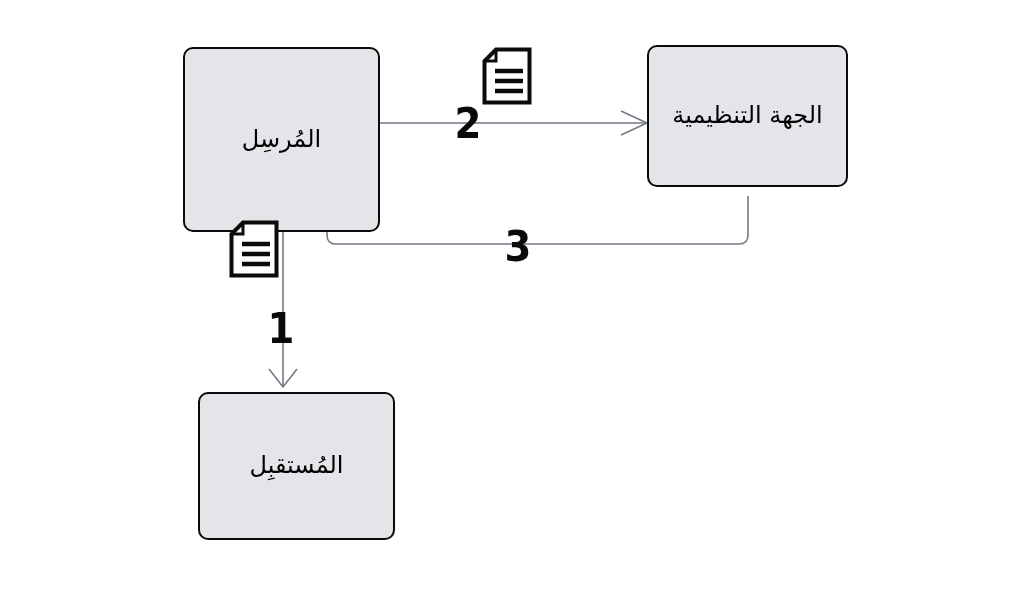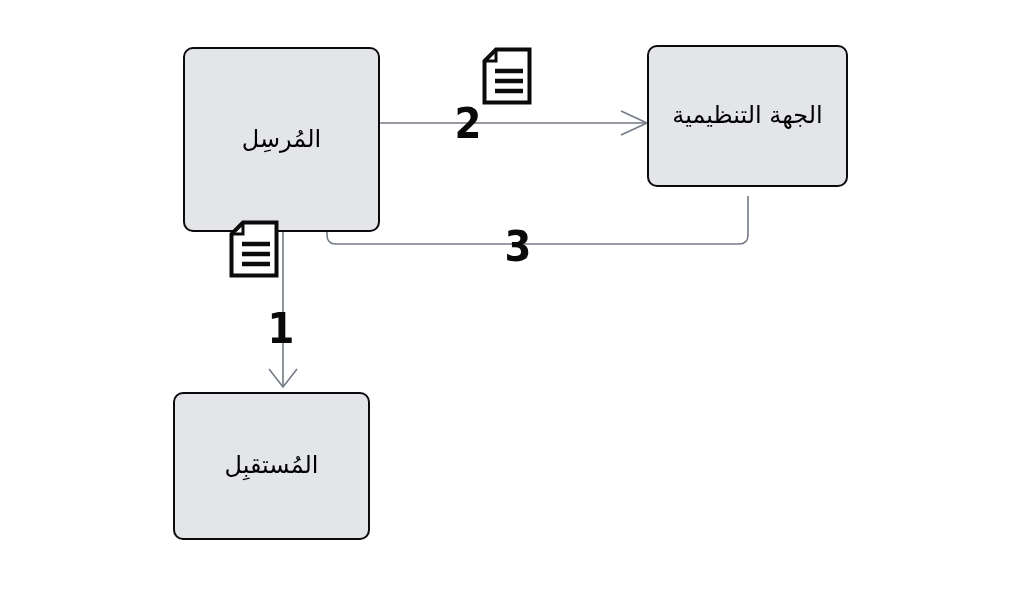--- a/index.html
+++ b/index.html
@@ -9,21 +9,21 @@
   }
   .edges{position:absolute;left:0;top:0;width:1024px;height:590px;}
   .node{
     position:absolute;background:#e3e5e8;border:2.5px solid #0b0b0b;border-radius:10px;
     display:flex;align-items:center;justify-content:center;
     color:#000000;font-size:24px;line-height:1.3;text-align:center;direction:rtl;
     box-sizing:border-box;
   }
   #node-sender   {left:183px;top:47px;width:197px;height:185px;}
   #node-regulator{left:647px;top:45px;width:201px;height:142px;}
-  #node-receiver {left:173px;top:392px;width:197px;height:148px;}
+  #node-receiver {left:198px;top:392px;width:197px;height:148px;}
   .edge-label{
     position:absolute;transform:translate(-50%,-50%) scaleX(0.92);
     font-weight:bold;font-size:42px;color:#0a0a0a;line-height:1;
   }
   #label-1{left:281px;top:329px;}
   #label-2{left:468px;top:124px;}
   #label-3{left:518px;top:247px;}
   .doc-icon{position:absolute;width:50px;height:58px;}
   #icon-2{left:482px;top:47px;}
   #icon-1{left:229px;top:220px;}

